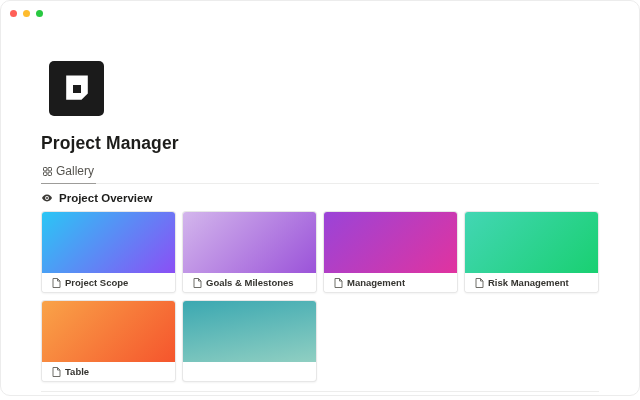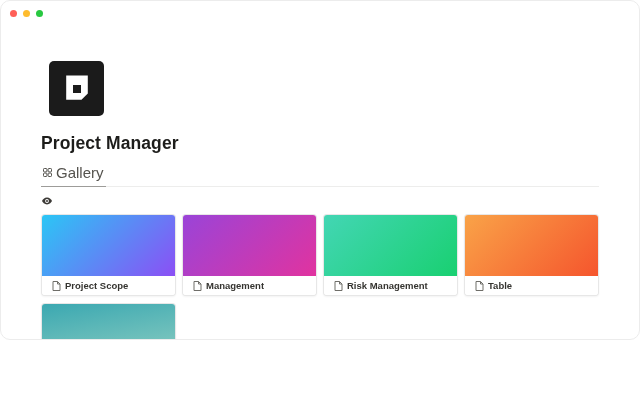--- a/index.html
+++ b/index.html
@@ -3,21 +3,21 @@
 <meta charset="utf-8">
 <style>
   * { margin: 0; padding: 0; box-sizing: border-box; }
   html, body { background: #ffffff; }
   body {
     font-family: "Liberation Sans", "DejaVu Sans", sans-serif;
     width: 640px; height: 400px; overflow: hidden;
   }
   .window {
     position: relative;
-    width: 640px; height: 340px;
+    width: 640px; height: 396px;
     background: #ffffff;
     border: 1px solid #ececec;
     border-radius: 10px;
     overflow: hidden;
   }
   
   .titlebar {
     height: 24px;
     display: flex; align-items: center;
     padding-left: 9px;
@@ -50,21 +50,21 @@
   }
   .tab {
     display: flex; align-items: center; gap: 4px;
     padding: 3px 2px 5px 2px;
     margin-right: 10px;
     border-bottom: 1.5px solid #9d9c99;
     margin-bottom: -1px;
     cursor: pointer;
   }
   .tab-label {
-    font-size: 15px; font-weight: 500; color: #55534e;
+    font-size: 12px; font-weight: 500; color: #55534e;
   }
   .tab-icon svg, .small-icon svg { display: block; }
   
   .section-header {
     margin-top: 8px;
     display: flex; align-items: center; gap: 6px;
   }
   .section-title {
     font-size: 11.5px; font-weight: 700; color: #1f1f1d;
   }
@@ -153,36 +153,49 @@
     </div>
 
     <div class="section-header">
       <span class="small-icon">
         <svg width="12" height="12" viewBox="0 0 12 12">
           <path d="M6 2.6 C3.5 2.6 1.6 4.6 1 6 C1.6 7.4 3.5 9.4 6 9.4 C8.5 9.4 10.4 7.4 11 6 C10.4 4.6 8.5 2.6 6 2.6 Z" fill="#3c3a36"></path>
           <circle cx="6" cy="6" r="1.9" fill="#ffffff"></circle>
           <circle cx="6" cy="6" r="1.0" fill="#3c3a36"></circle>
         </svg>
       </span>
+      <span class="section-title">Project Overview</span>
     </div>
 
     <div class="gallery-grid" id="gallery-grid">
   <div class="card">
     <div class="card-cover" style="background: linear-gradient(135deg, rgb(43, 198, 245), rgb(139, 79, 245));"></div>
     <div class="card-label-row">
       <span class="card-page-icon" hidden="">
         <svg width="9" height="10" viewBox="0 0 9 10">
           <path d="M1 0.5 H5.5 L8 3 V9.5 H1 Z" fill="none" stroke="#6f6e69" stroke-width="1"></path>
           <path d="M5.5 0.5 V3 H8" fill="none" stroke="#6f6e69" stroke-width="1"></path>
         </svg>
       </span>
       <span class="card-label">Project Scope</span>
     </div>
   </div>
 
+  <div class="card">
+    <div class="card-cover" style="background: linear-gradient(135deg, rgb(211, 182, 236), rgb(155, 83, 217));"></div>
+    <div class="card-label-row">
+      <span class="card-page-icon" hidden="">
+        <svg width="9" height="10" viewBox="0 0 9 10">
+          <path d="M1 0.5 H5.5 L8 3 V9.5 H1 Z" fill="none" stroke="#6f6e69" stroke-width="1"></path>
+          <path d="M5.5 0.5 V3 H8" fill="none" stroke="#6f6e69" stroke-width="1"></path>
+        </svg>
+      </span>
+      <span class="card-label">Goals &amp; Milestones</span>
+    </div>
+  </div>
 
   <div class="card">
     <div class="card-cover" style="background: linear-gradient(135deg, rgb(154, 68, 216), rgb(225, 51, 159));"></div>
     <div class="card-label-row">
       <span class="card-page-icon" hidden="">
         <svg width="9" height="10" viewBox="0 0 9 10">
           <path d="M1 0.5 H5.5 L8 3 V9.5 H1 Z" fill="none" stroke="#6f6e69" stroke-width="1"></path>
           <path d="M5.5 0.5 V3 H8" fill="none" stroke="#6f6e69" stroke-width="1"></path>
         </svg>
       </span>

